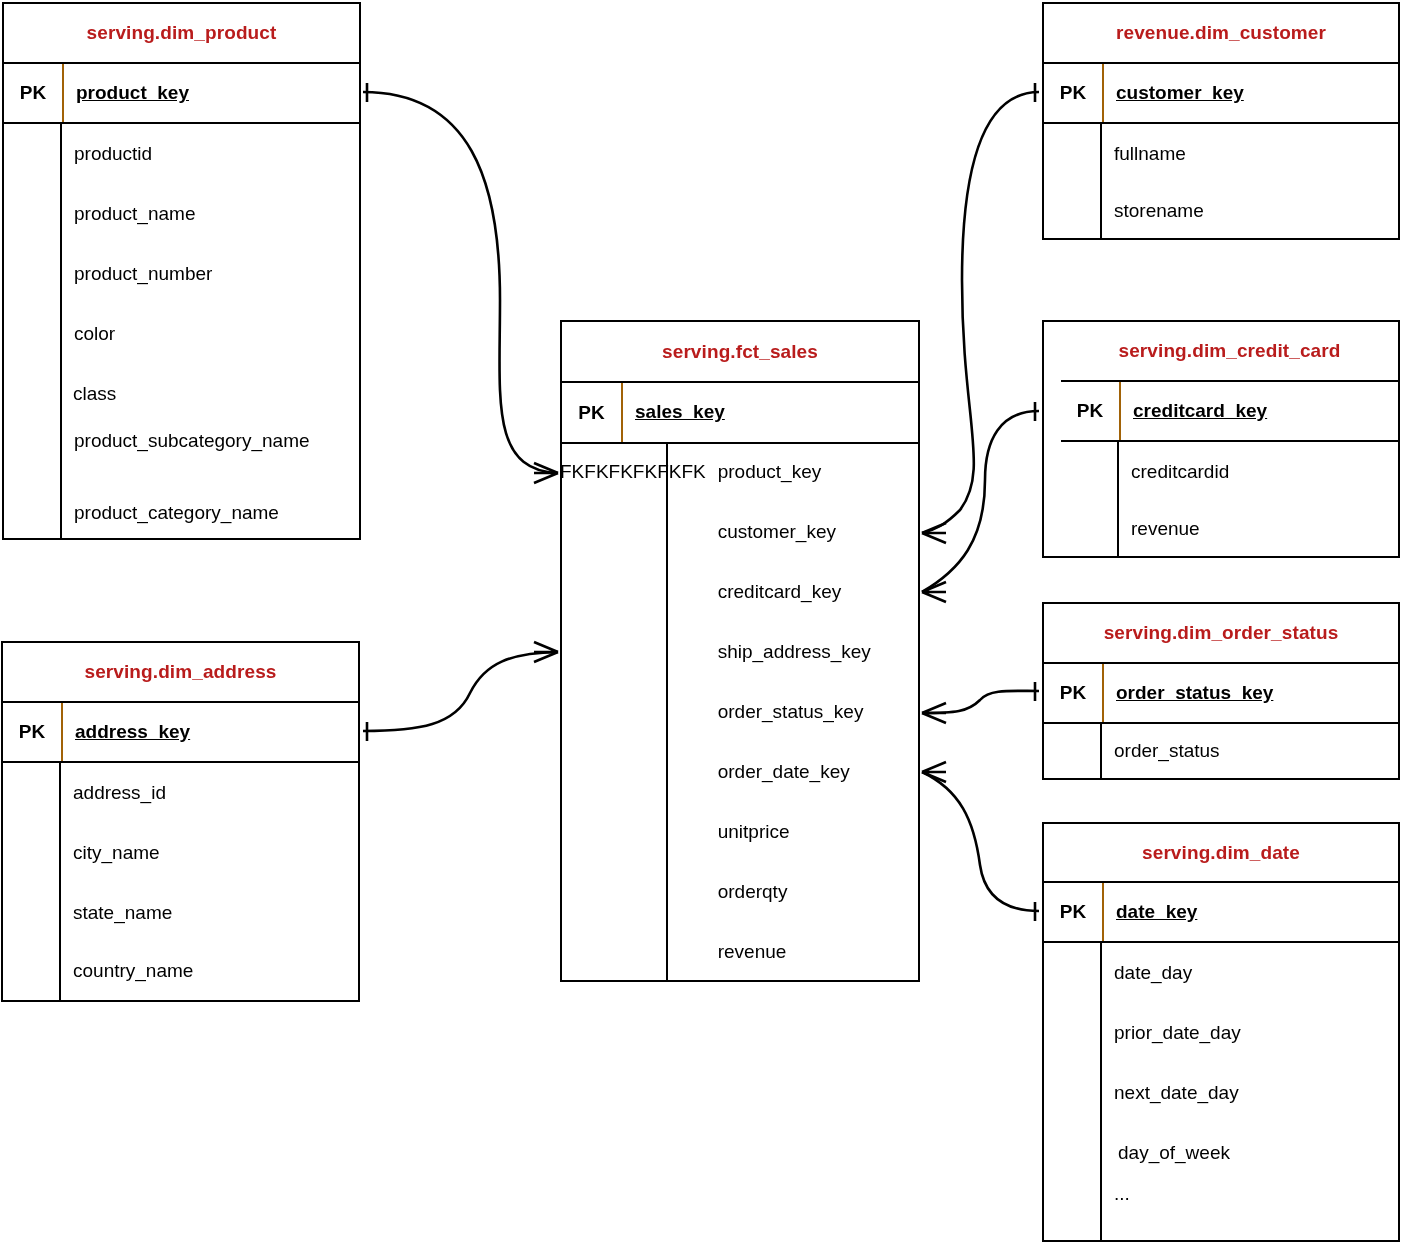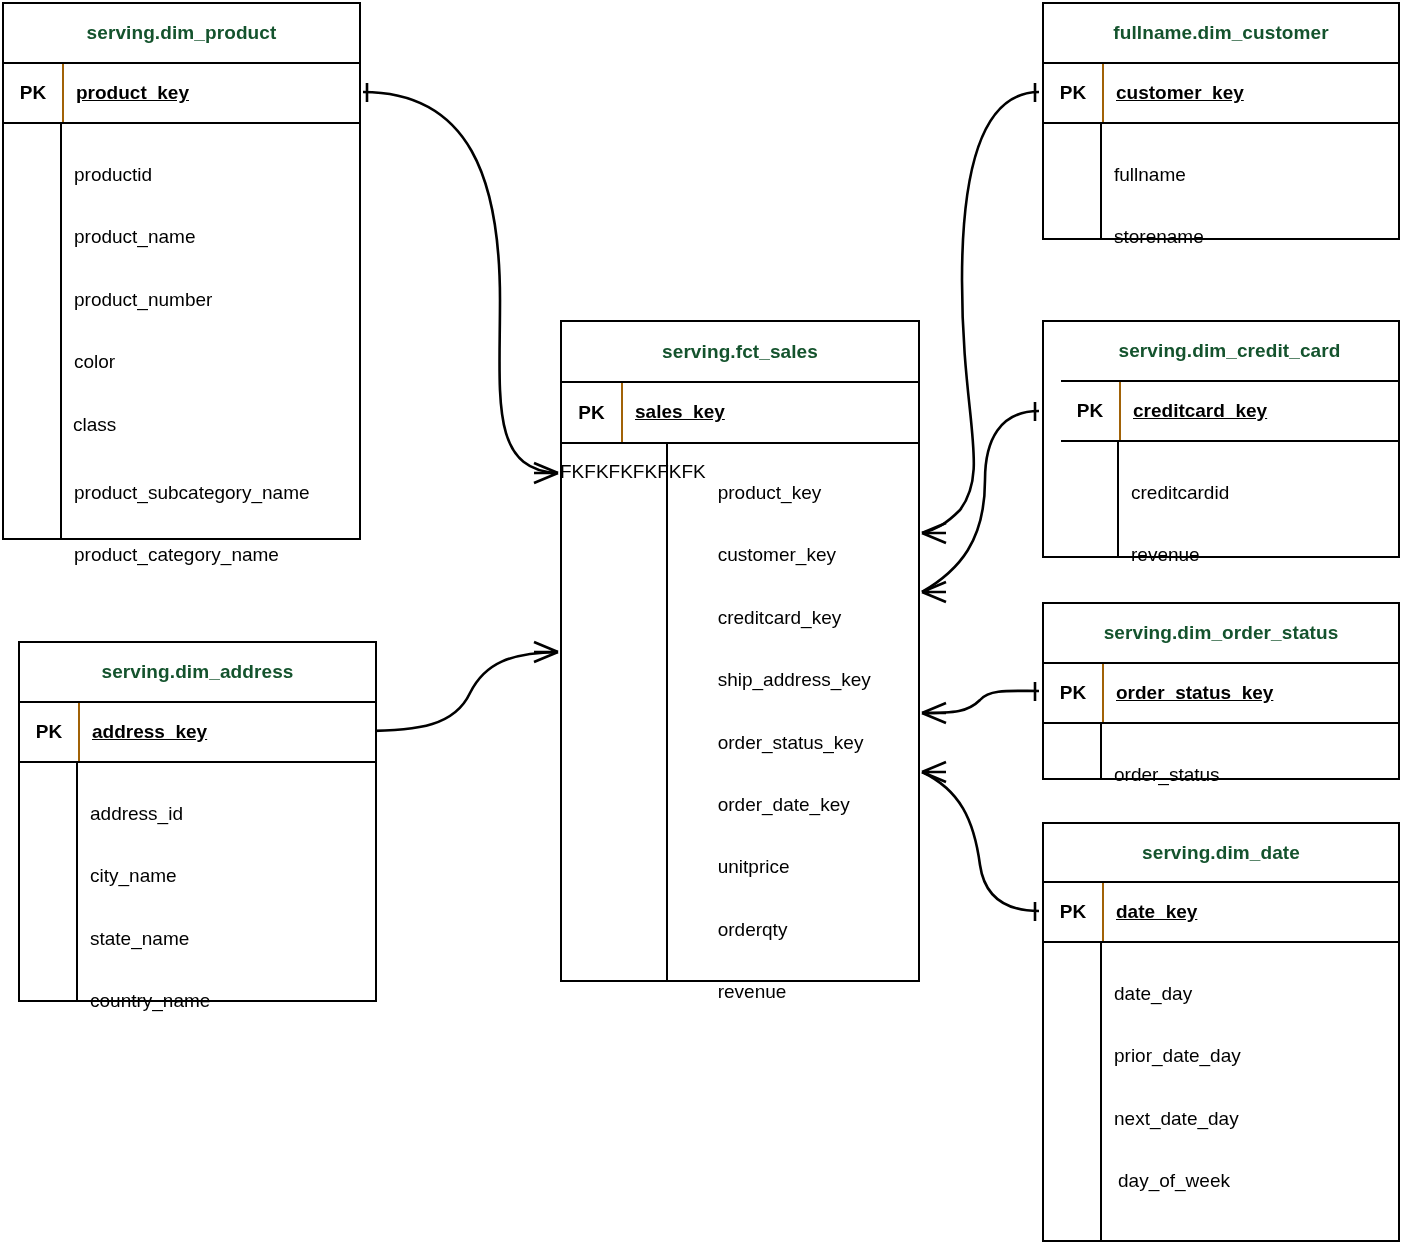--- a/index.html
+++ b/index.html
@@ -31,21 +31,21 @@
     border: 2px solid #000000;
     background: #ffffff;
     z-index: 2;
   }
   .ent-title {
     box-sizing: border-box;
     width: 100%;
     text-align: center;
     font-weight: bold;
     font-size: 19px;
-    color: #14532d;
+    color: #b91c1c;
     border-bottom: 2px solid #000000;
     display: flex;
     align-items: center;
     justify-content: center;
     letter-spacing: 0.1px;
   }
   .row {
     box-sizing: border-box;
     display: flex;
     align-items: center;
@@ -98,21 +98,20 @@
     flex-direction: column;
   }
   .attr-item {
     box-sizing: border-box;
     display: flex;
     align-items: center;
     padding-left: 12px;
     font-size: 19px;
     color: #000000;
     line-height: 1.18;
-    margin-top: 40px;
   }
 </style>
 </head>
 <body>
 
 <div id="canvas">
 
   <svg class="links" viewBox="0 0 1402 1242" xmlns="http://www.w3.org/2000/svg">
 
     <g>
@@ -165,21 +164,21 @@
         <div class="attr-item" style="height:60px;">product_name</div>
         <div class="attr-item" style="height:60px;">product_number</div>
         <div class="attr-item" style="height:60px;">color</div>
         <div class="attr-item" style="height:60px;padding-left:11px;">class</div>
         <div class="attr-item" style="height:64px; align-items:flex-start; padding-top:6px; padding-right:34px;">product_subcategory_name</div>
         <div class="attr-item" style="height:50px;">product_category_name</div>
       </div>
     </div>
   </div>
 
-  <div class="entity" style="left:18px; top:641px; width:359px; height:361px;">
+  <div class="entity" style="left:1px; top:641px; width:359px; height:361px;">
     <div class="ent-title" style="height:60px;">serving.dim_address</div>
     <div class="row key-row" style="height:60px;">
       <div class="cell-tag bold" style="flex-basis:60px;">PK</div>
       <div class="cell-name pk">address_key</div>
     </div>
     <div class="attr-block" style="height:237px;">
       <div class="attr-gutter" style="flex-basis:58px;"></div>
       <div class="attr-list">
         <div class="attr-item" style="height:60px;">address_id</div>
         <div class="attr-item" style="height:60px;">city_name</div>
@@ -221,21 +220,21 @@
         <div class="attr-item" style="height:60px; padding-left:0;">order_status_key</div>
         <div class="attr-item" style="height:60px; padding-left:0;">order_date_key</div>
         <div class="attr-item" style="height:60px; padding-left:0;">unitprice</div>
         <div class="attr-item" style="height:60px; padding-left:0;">orderqty</div>
         <div class="attr-item" style="height:60px; padding-left:0;">revenue</div>
       </div>
     </div>
   </div>
 
   <div class="entity" style="left:1042px; top:2px; width:358px; height:238px;">
-    <div class="ent-title" style="height:60px;">fullname.dim_customer</div>
+    <div class="ent-title" style="height:60px;">revenue.dim_customer</div>
     <div class="row key-row" style="height:60px;">
       <div class="cell-tag bold" style="flex-basis:60px;">PK</div>
       <div class="cell-name pk">customer_key</div>
     </div>
     <div class="attr-block" style="height:114px;">
       <div class="attr-gutter" style="flex-basis:58px;"></div>
       <div class="attr-list">
         <div class="attr-item" style="height:60px;">fullname</div>
         <div class="attr-item" style="height:54px;">storename</div>
       </div>

